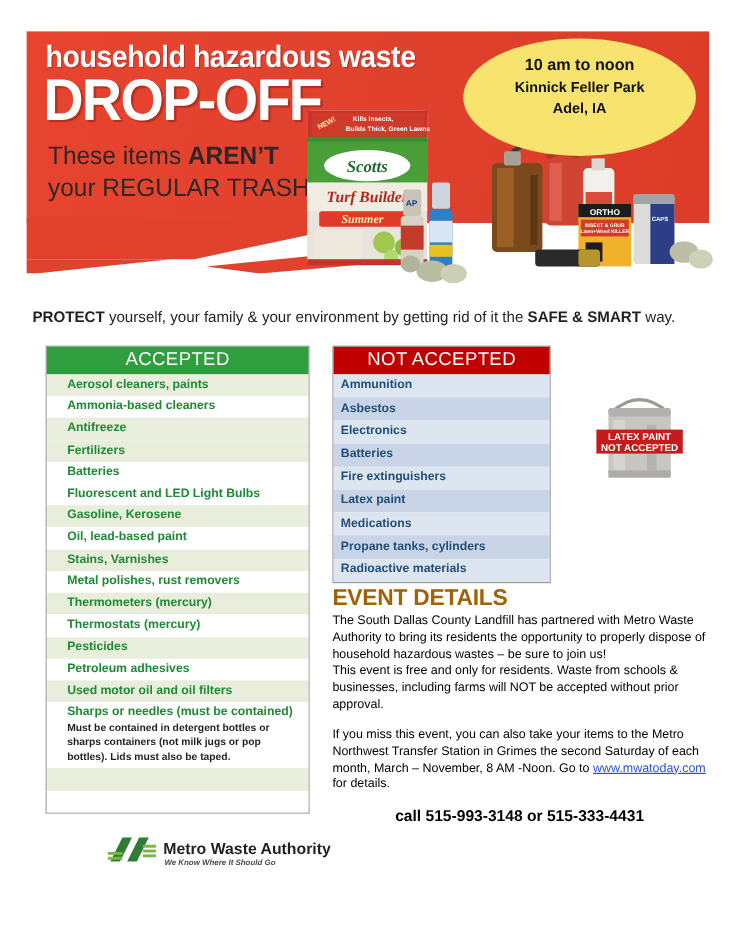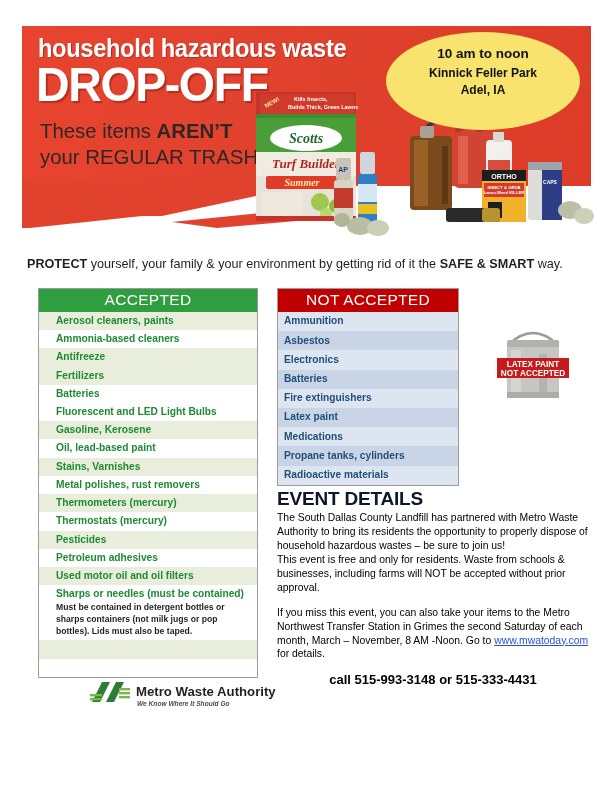--- a/index.html
+++ b/index.html
@@ -192,21 +192,21 @@
     position: absolute;
     left: 277px;
     top: 488px;
     width: 312px;
   }
   #event h2 {
     margin: 0 0 1px 0;
     font-size: 19px;
     font-weight: 700;
     letter-spacing: -0.2px;
-    color: #0f172a;
+    color: #a16207;
   }
   #event p {
     margin: 0;
     font-size: 10.4px;
     line-height: 1.34;
     color: #000;
   }
   #event p.gap { margin-top: 11px; }
   #event a.link {
     color: #2a4fd6;
@@ -223,21 +223,21 @@
     font-weight: 700;
     font-size: 13px;
     line-height: 1.3;
     color: #000;
   }
 
   
   #logo {
     position: absolute;
     left: 90px;
-    top: 676px;
+    top: 692px;
     width: 180px;
     height: 40px;
   }
   #logo .mark { position:absolute; left:0; top:4px; }
   #logo .wordmark {
     position: absolute;
     left: 46px;
     top: 8px;
     font-size: 13.2px;
     font-weight: 700;

